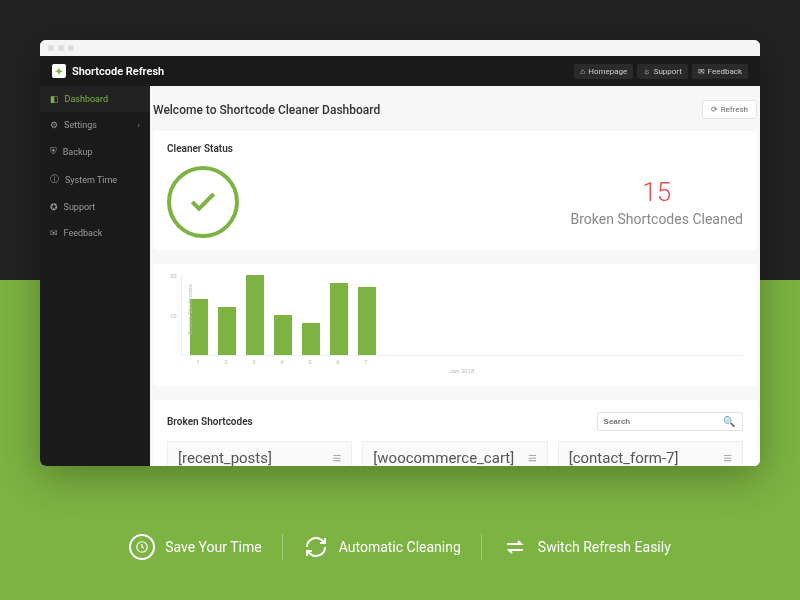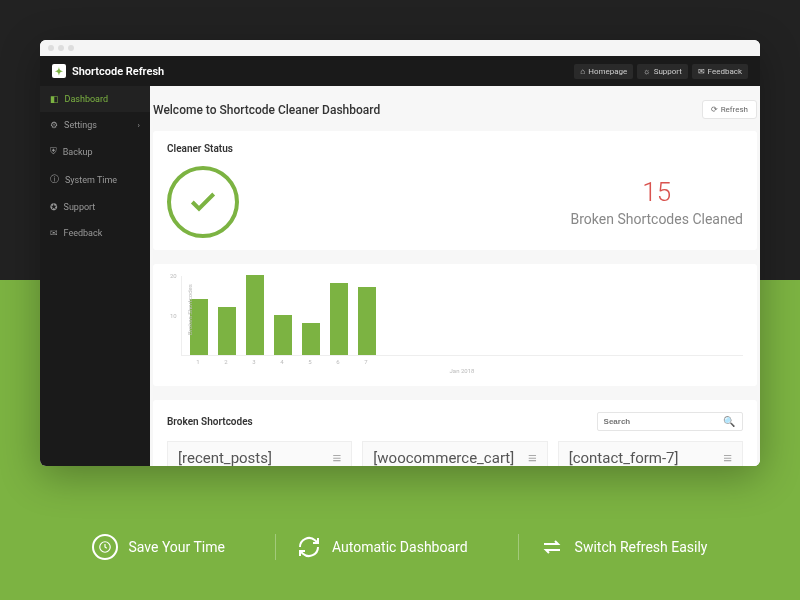--- a/index.html
+++ b/index.html
@@ -37,21 +37,21 @@
 .ytick { position: absolute; left: -12px; font-size: 6px; color: #bbb; }
 .bar { width: 18px; background: #7cb342; }
 .xaxis { display: flex; gap: 10px; padding: 2px 8px 0; }
 .xtick { width: 18px; text-align: center; font-size: 6px; color: #bbb; }
 .xlabel { text-align: center; font-size: 6px; color: #bbb; margin-top: 2px; }
 .broken-head { display: flex; justify-content: space-between; align-items: center; margin-bottom: 10px; }
 .search { display: flex; align-items: center; border: 1px solid #e5e5e5; border-radius: 2px; padding: 3px 6px; gap: 40px; }
 .search input { border: none; font-size: 8px; width: 80px; outline: none; font-weight: bold; }
 .sc-row { display: flex; gap: 10px; }
 .sc-item { flex: 1; background: #fafafa; border: 1px solid #eee; padding: 7px 10px; font-size: 15px; color: #555; display: flex; justify-content: space-between; align-items: center; cursor: pointer; }
-.features { position: absolute; bottom: 40px; left: 0; right: 0; display: flex; justify-content: center; gap: 30px; color: #fff; }
+.features { position: absolute; bottom: 40px; left: 0; right: 0; display: flex; justify-content: center; color: #fff; }
 .feature { display: flex; align-items: center; gap: 10px; font-size: 14px; padding: 0 20px; }
 .feature + .feature { border-left: 1px solid rgba(255,255,255,0.3); }
 .feature-icon { width: 26px; height: 26px; border: 2px solid #fff; border-radius: 50%; display: flex; align-items: center; justify-content: center; }
 .feature-icon.noborder { border: none; }
 </style>
 </head>
 <body>
 
 <div class="bg-top"></div>
 <div class="bg-bottom"></div>
@@ -199,21 +199,21 @@
   </div>
   <div class="feature">
     <div class="feature-icon noborder">
         <svg width="24" height="24" viewBox="0 0 24 24" fill="none" stroke="#fff" stroke-width="2">
           <path d="M21 12a9 9 0 0 1-15 6.7L3 16"></path>
           <path d="M3 12a9 9 0 0 1 15-6.7L21 8"></path>
           <polyline points="3,21 3,16 8,16"></polyline>
           <polyline points="21,3 21,8 16,8"></polyline>
         </svg>
       </div>
-    <span>Automatic Dashboard</span>
+    <span>Automatic Cleaning</span>
   </div>
   <div class="feature">
     <div class="feature-icon noborder">
         <svg width="24" height="24" viewBox="0 0 24 24" fill="none" stroke="#fff" stroke-width="2">
           <path d="M4 9h14l-3-3"></path>
           <path d="M20 15H6l3 3"></path>
         </svg>
       </div>
     <span>Switch Refresh Easily</span>
   </div>

